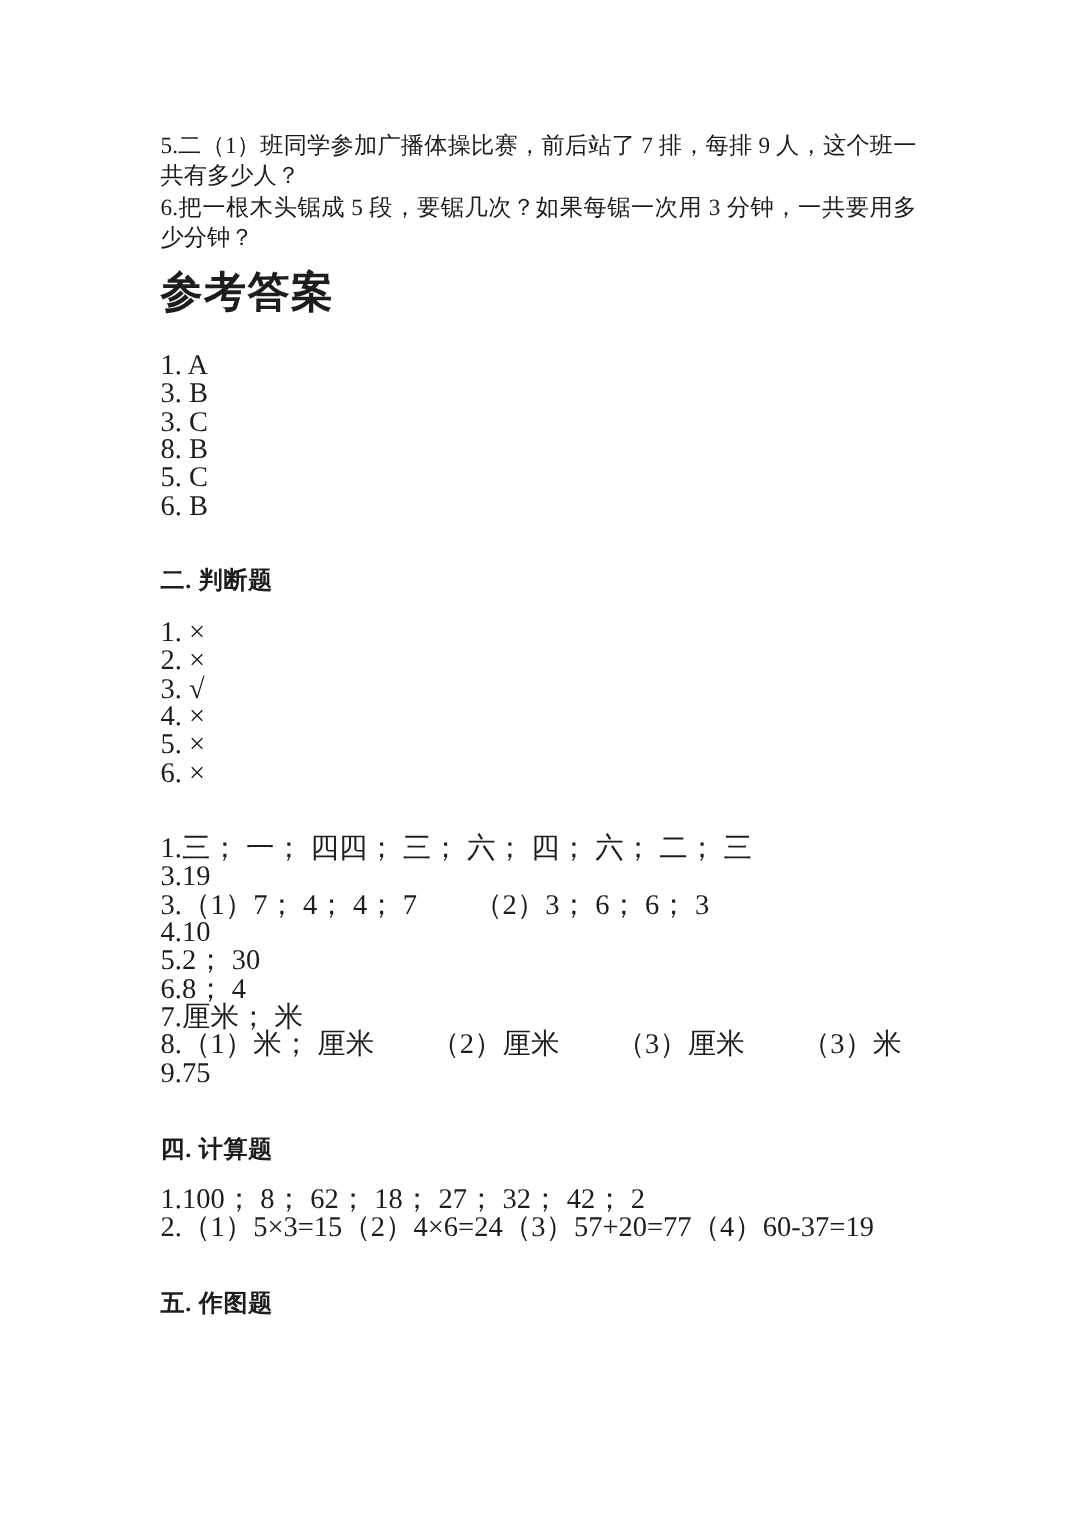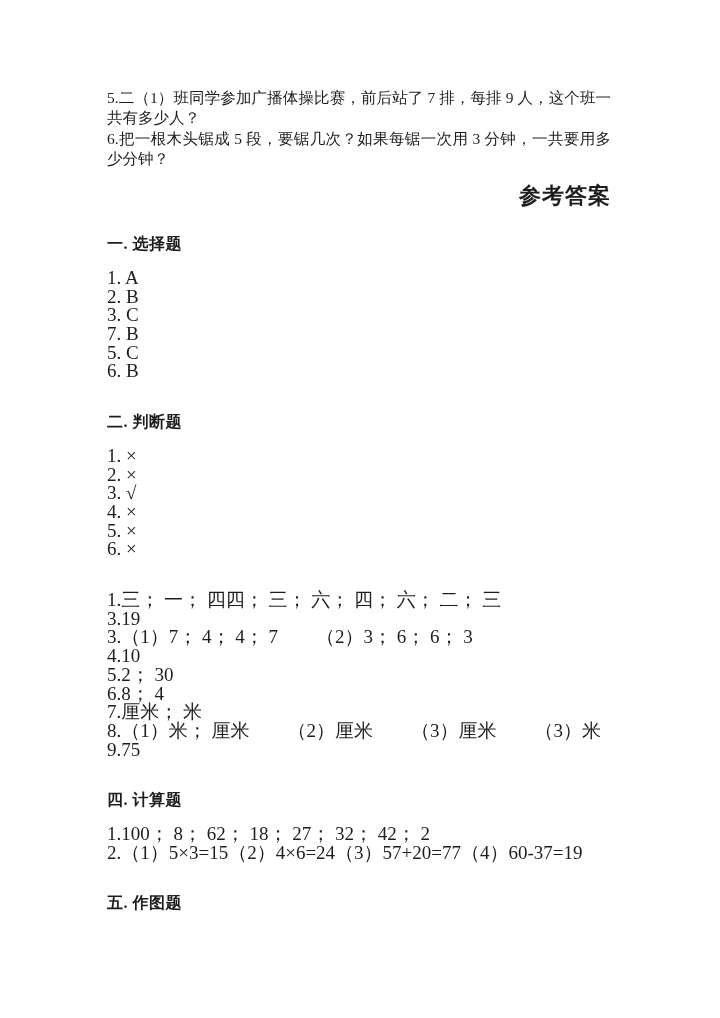--- a/index.html
+++ b/index.html
@@ -13,24 +13,24 @@
   }
   .page { padding:88px 100px 0 107px; width:711px; }
   .questions p {
     font-size:15.5px;
     line-height:20.3px;
     white-space:pre-wrap;
     text-align:justify;
   }
   .doc-title {
     margin-top:12px;
-    font-size:22px;
+    font-size:28px;
     font-weight:bold;
     line-height:30px;
-    text-align:right;
+    text-align:left;
     letter-spacing:1px;
   }
   .section { margin-top:32px; }
   .section.first { margin-top:24px; }
   .section h2 {
     font-size:16px;
     font-weight:bold;
     line-height:18.7px;
     letter-spacing:0.5px;
     margin-bottom:15px;
@@ -48,26 +48,25 @@
 <div class="page">
 
   <div class="questions">
     <p>5.二（1）班同学参加广播体操比赛，前后站了 7 排，每排 9 人，这个班一共有多少人？</p>
     <p>6.把一根木头锯成 5 段，要锯几次？如果每锯一次用 3 分钟，一共要用多少分钟？</p>
   </div>
 
   <h1 class="doc-title">参考答案</h1>
 
   <div class="section first">
-    <h2>一. 选择题</h2>
     <ul class="answers">
       <li>1. A</li>
-      <li>2. B</li>
+      <li>3. B</li>
       <li>3. C</li>
-      <li>7. B</li>
+      <li>8. B</li>
       <li>5. C</li>
       <li>6. B</li>
     </ul>
   </div>
 
   <div class="section">
     <h2>二. 判断题</h2>
     <ul class="answers">
       <li>1. ×</li>
       <li>2. ×</li>

